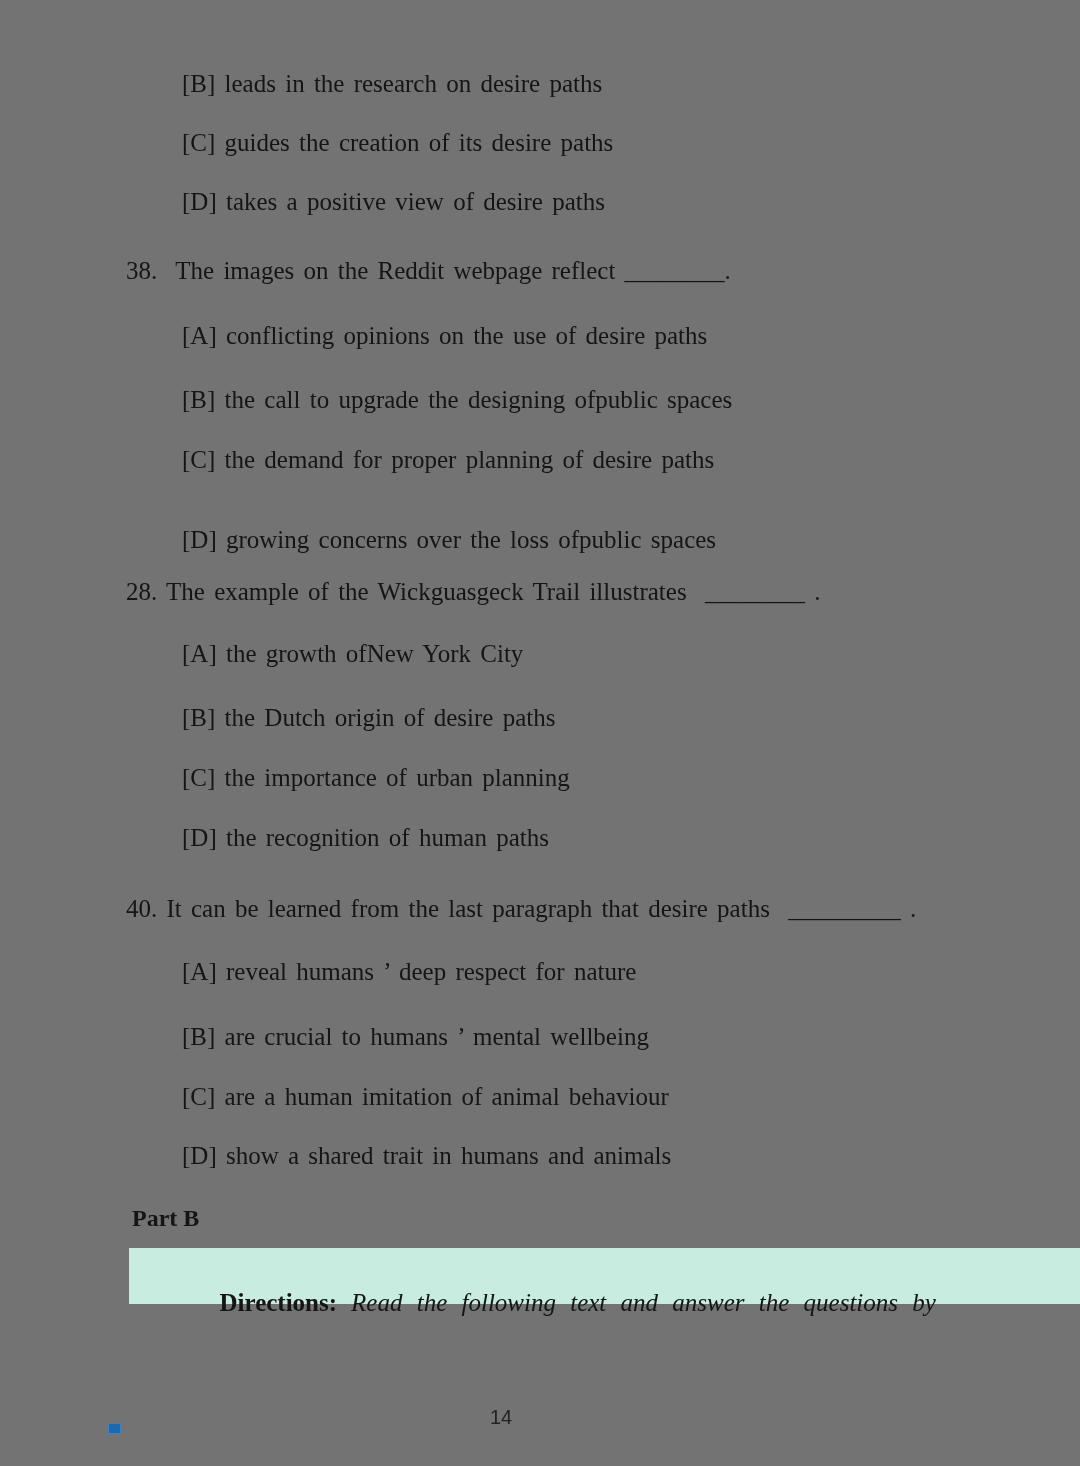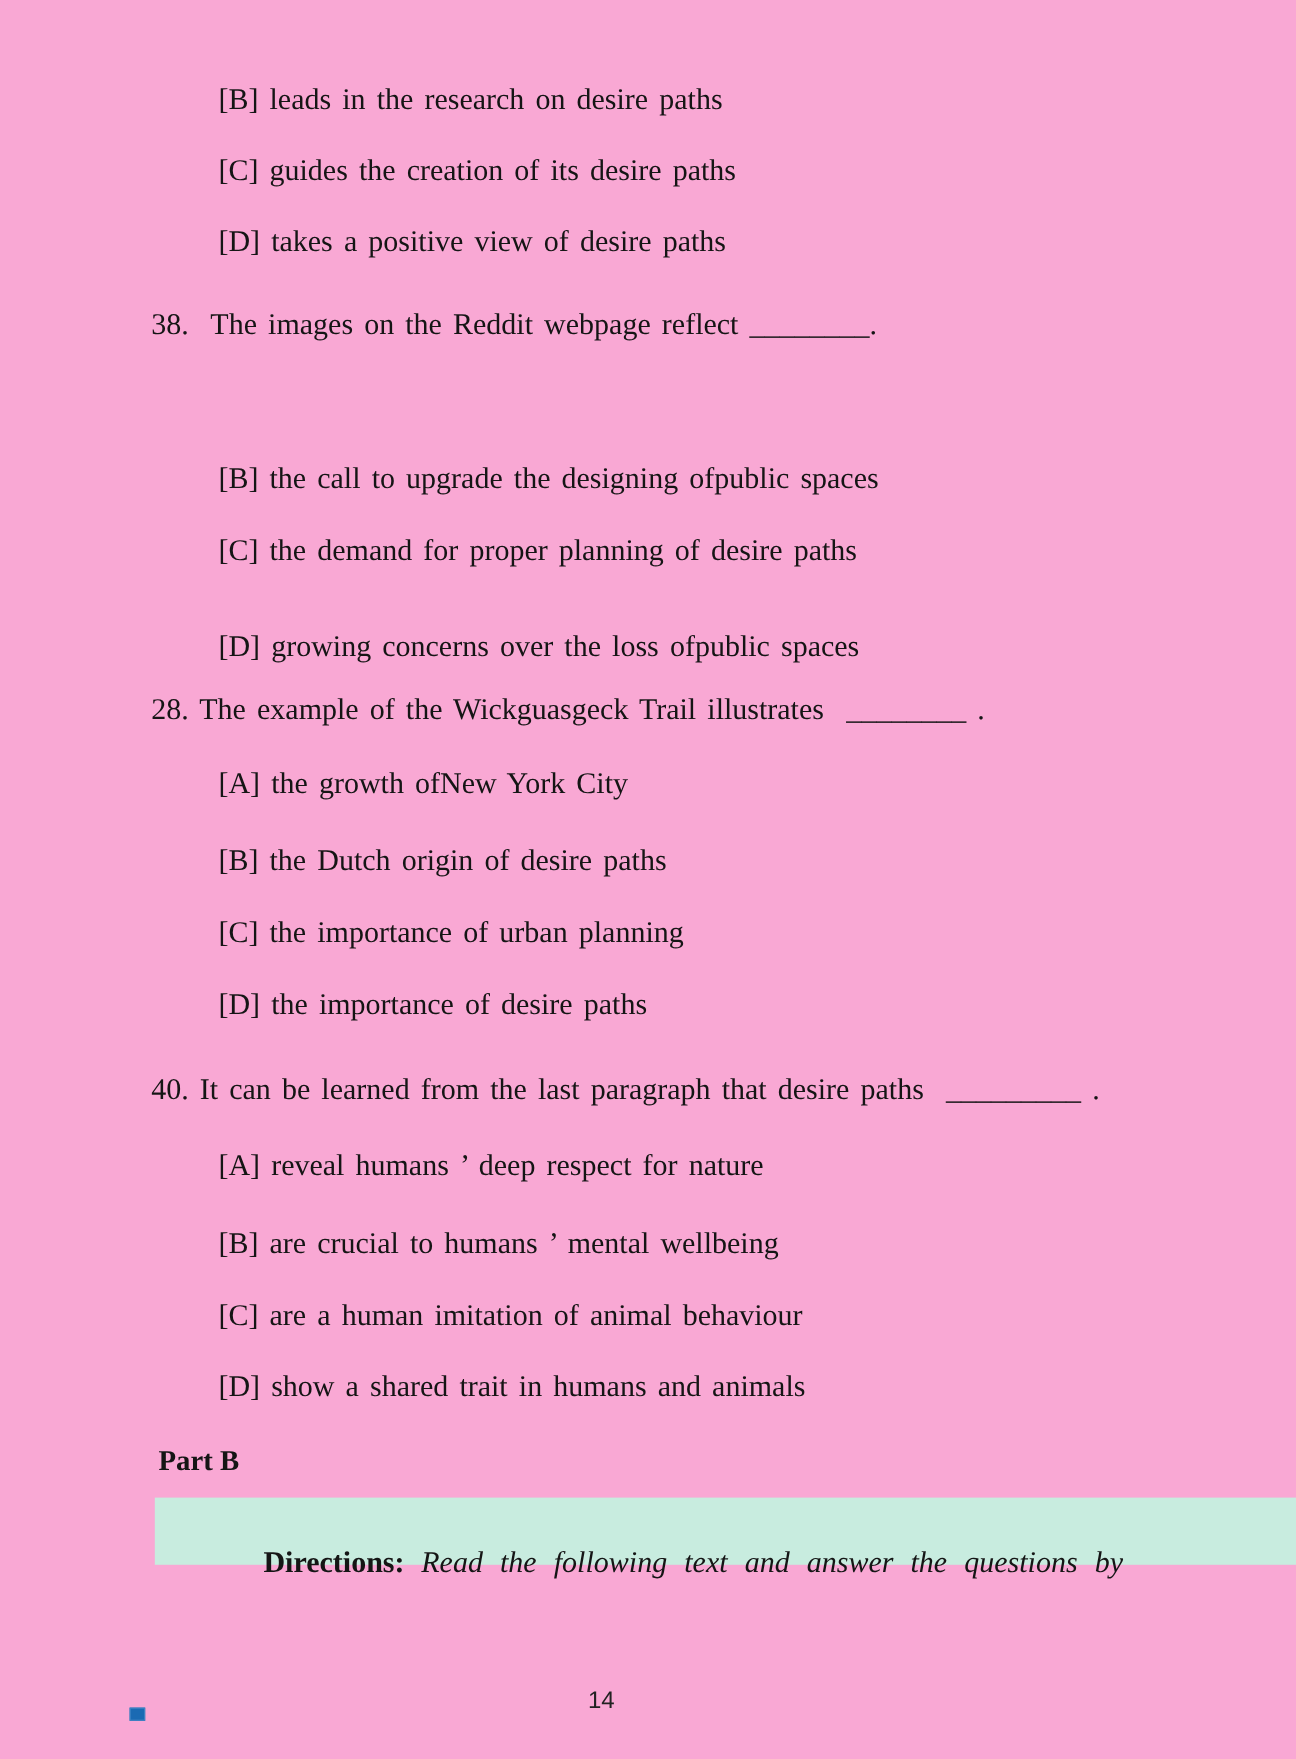--- a/index.html
+++ b/index.html
@@ -1,20 +1,20 @@
 <!DOCTYPE html>
 <html><head>
 <meta charset="utf-8">
 <style>
   html, body { margin: 0; padding: 0; background: #ffffff; }
   #page {
     position: relative;
     width: 1080px;
     height: 1466px;
-    background: #f9a8d4;
+    background: #737373;
     font-family: "Liberation Serif", "DejaVu Serif", serif;
     color: #151515;
     overflow: hidden;
   }
   .line {
     position: absolute;
     white-space: pre;
     font-size: 25px;
     line-height: 1.15;
   }
@@ -66,29 +66,30 @@
 </head>
 <body>
 
 <div id="page">
 
   <div class="line opt" style="top:70px">[B] leads in the research on desire paths</div>
   <div class="line opt" style="top:129px">[C] guides the creation of its desire paths</div>
   <div class="line opt" style="top:188px">[D] takes a positive view of desire paths</div>
 
   <div class="line stem" style="top:257px">38.  The images on the Reddit webpage reflect ________.</div>
+  <div class="line opt" style="top:322px">[A] conflicting opinions on the use of desire paths</div>
   <div class="line opt" style="top:386px">[B] the call to upgrade the designing ofpublic spaces</div>
   <div class="line opt" style="top:446px">[C] the demand for proper planning of desire paths</div>
   <div class="line opt" style="top:526px">[D] growing concerns over the loss ofpublic spaces</div>
 
   <div class="line stem" style="top:578px">28. The example of the Wickguasgeck Trail illustrates  ________ .</div>
   <div class="line opt" style="top:640px">[A] the growth ofNew York City</div>
   <div class="line opt" style="top:704px">[B] the Dutch origin of desire paths</div>
   <div class="line opt" style="top:764px">[C] the importance of urban planning</div>
-  <div class="line opt" style="top:824px">[D] the importance of desire paths</div>
+  <div class="line opt" style="top:824px">[D] the recognition of human paths</div>
 
   <div class="line stem" style="top:895px">40. It can be learned from the last paragraph that desire paths  _________ .</div>
   <div class="line opt" style="top:958px">[A] reveal humans ’ deep respect for nature</div>
   <div class="line opt" style="top:1023px">[B] are crucial to humans ’ mental wellbeing</div>
   <div class="line opt" style="top:1083px">[C] are a human imitation of animal behaviour</div>
   <div class="line opt" style="top:1142px">[D] show a shared trait in humans and animals</div>
 
   <div class="line partb" style="top:1205px">Part B</div>
 
   <div class="dir-box">

